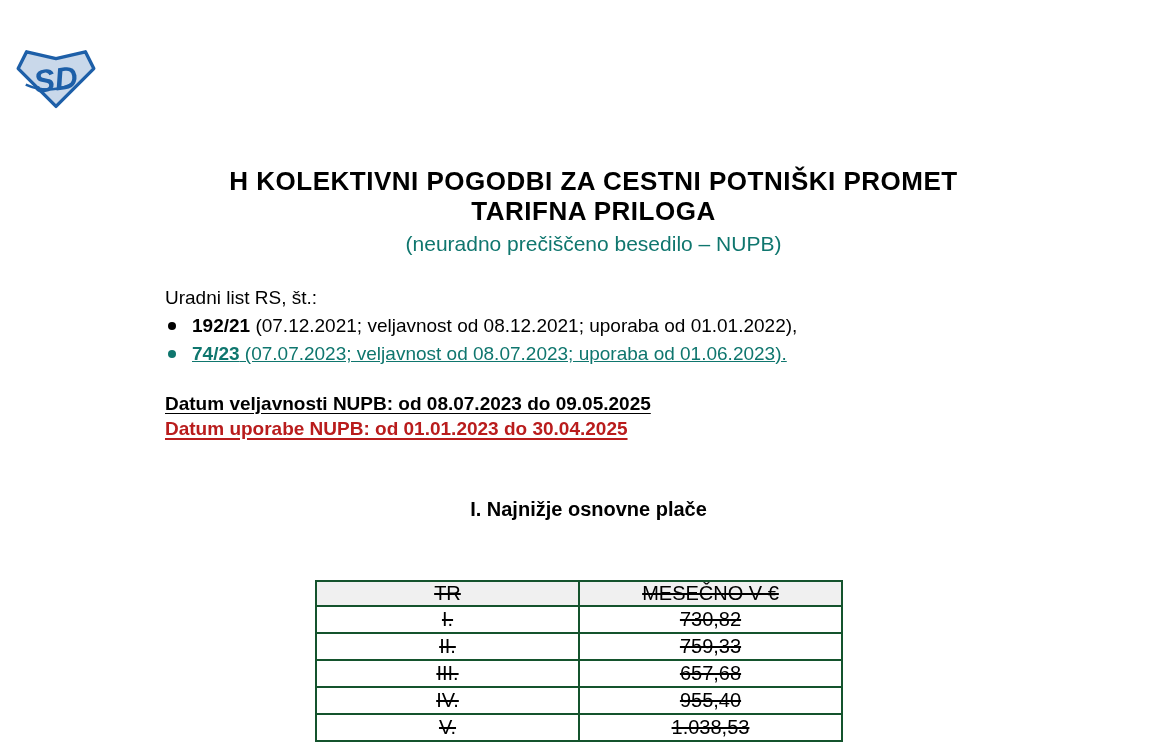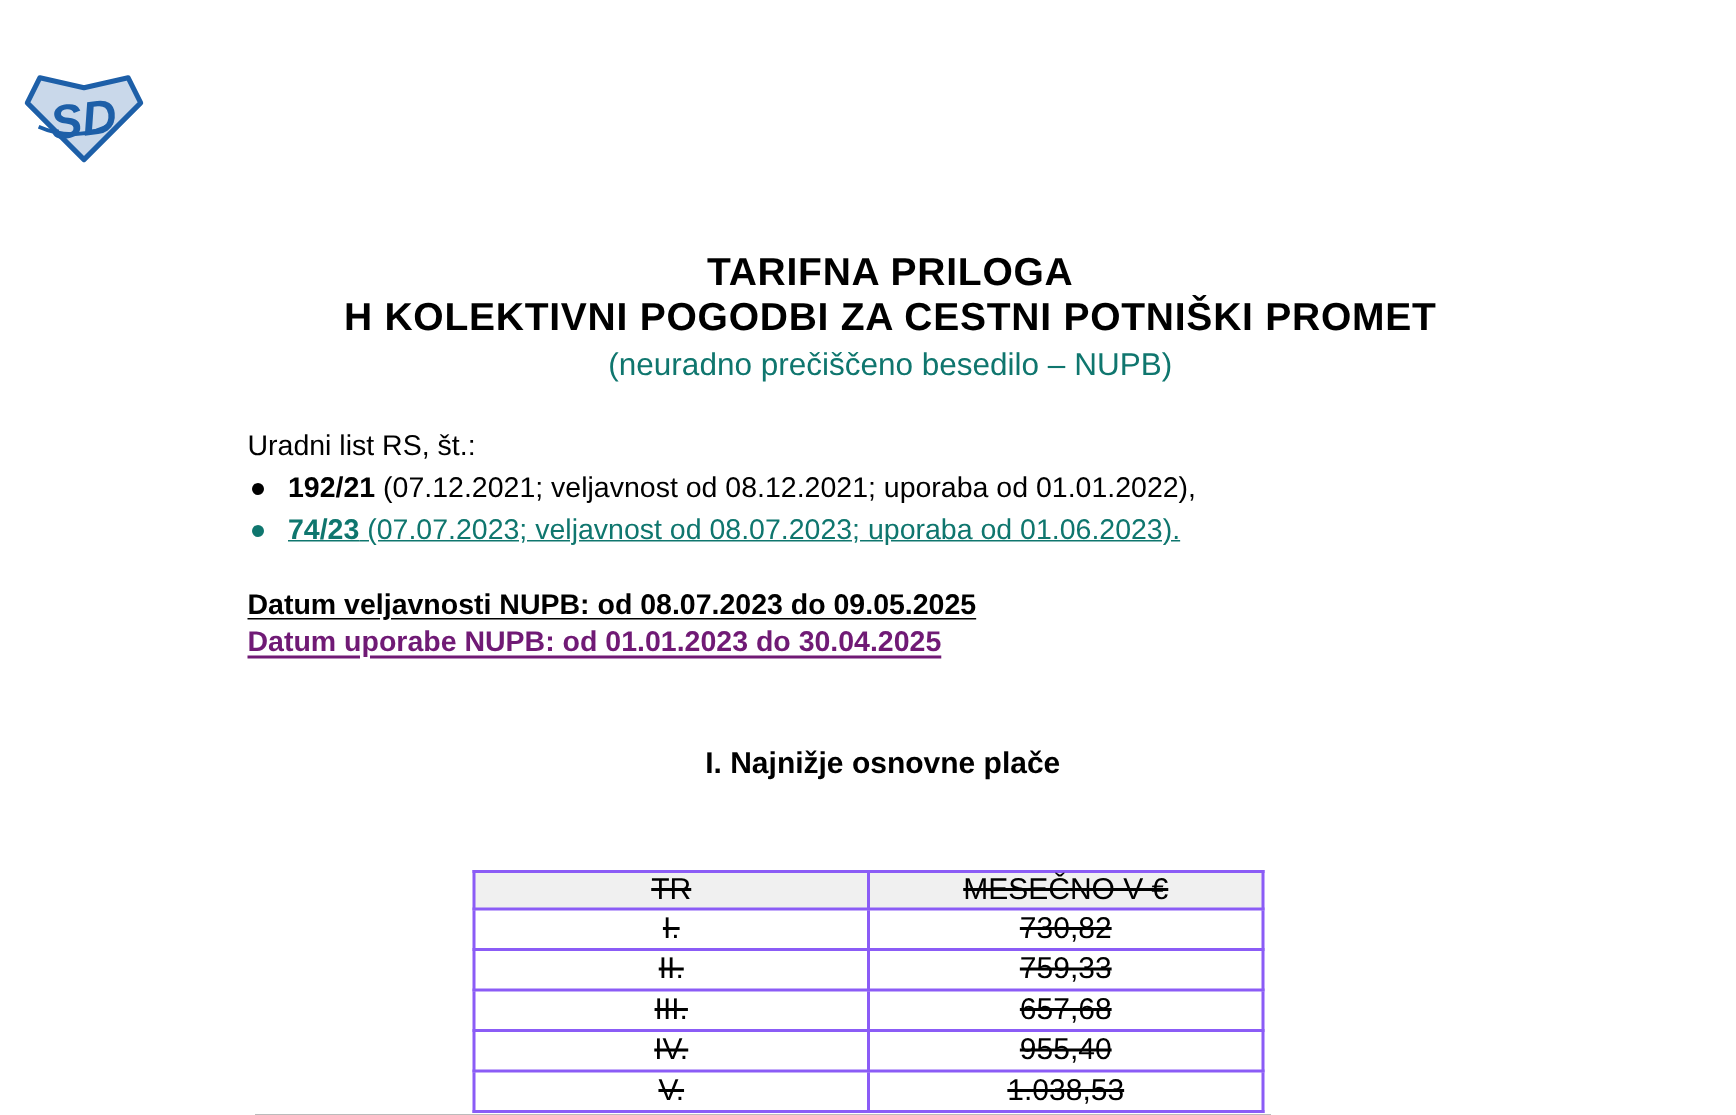--- a/index.html
+++ b/index.html
@@ -57,21 +57,21 @@
 
   .validity-line-1 {
     left: 165px; top: 393px;
     text-decoration: underline;
     text-underline-offset: 3px;
     font-weight: bold;
   }
   .validity-line-2 {
     left: 165px; top: 418px;
     font-weight: bold;
-    color: #701a75;
+    color: #b91c1c;
     text-decoration: underline;
     text-decoration-thickness: 2px;
     text-underline-offset: 3px;
   }
 
   .section-heading {
     left: 0; right: 0; top: 498px;
     text-align: center;
     padding-left: 20px;
     font-size: 20px;
@@ -84,21 +84,21 @@
 
   
   .pay-table {
     position: absolute;
     left: 315px; top: 580px;
     width: 528px;
     border-collapse: collapse;
     font-size: 20px;
   }
   .pay-table th, .pay-table td {
-    border: 2px solid #8b5cf6;
+    border: 2px solid #14532d;
     text-align: center;
     vertical-align: middle;
     text-decoration: line-through;
     font-weight: normal;
     width: 50%;
     margin-top: 26px;
   }
   .pay-table th { height: 23px; background: #f0f0f0; }
   .pay-table td { height: 27px; background: #ffffff; }
 </style>
@@ -109,22 +109,22 @@
 
   <div class="abs logo">
     <svg viewBox="0 0 100 76" width="84" height="64">
       <path d="M50 73 L5 28 L15 8 L50 16 L85 8 L95 28 Z" fill="#c9d8ea" stroke="#1d5fa8" stroke-width="4" stroke-linejoin="round"></path>
       <path d="M14 47 C 34 56, 58 54, 72 44" fill="none" stroke="#1d5fa8" stroke-width="3"></path>
       <text x="50" y="54" text-anchor="middle" font-size="38" font-weight="bold" font-style="italic" fill="#1d5fa8" transform="rotate(-7 50 45)">SD</text>
     </svg>
   </div>
 
   <div class="abs title-block">
+    <div class="title-line">H KOLEKTIVNI POGODBI ZA CESTNI POTNIŠKI PROMET</div>
     <div class="title-line">TARIFNA PRILOGA</div>
-    <div class="title-line">H KOLEKTIVNI POGODBI ZA CESTNI POTNIŠKI PROMET</div>
     <div class="subtitle">(neuradno prečiščeno besedilo – NUPB)</div>
   </div>
 
   <div class="abs body-text gazette-heading">Uradni list RS, št.:</div>
 
   <div class="abs body-text bullet-item bullet-item-1">
     <span class="bullet-dot"></span>
     <span><span class="bullet-num">192/21</span><span> (07.12.2021; veljavnost od 08.12.2021; uporaba od 01.01.2022),</span></span>
   </div>
 

